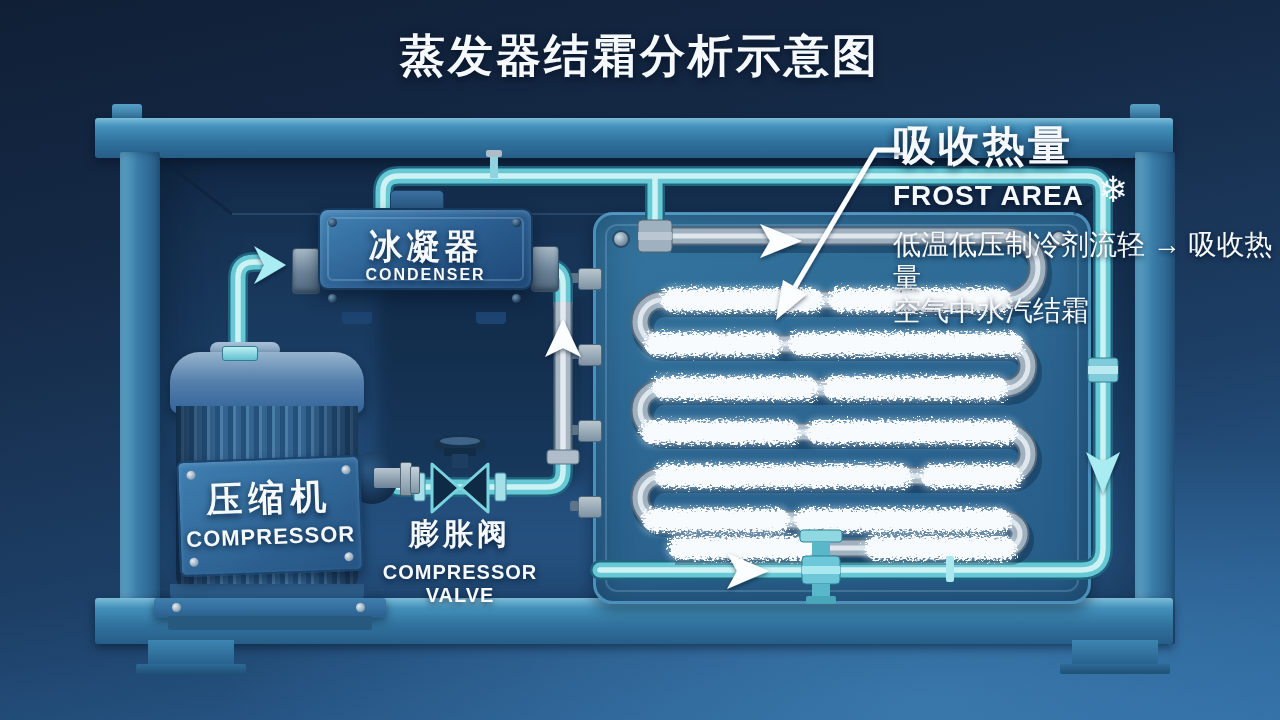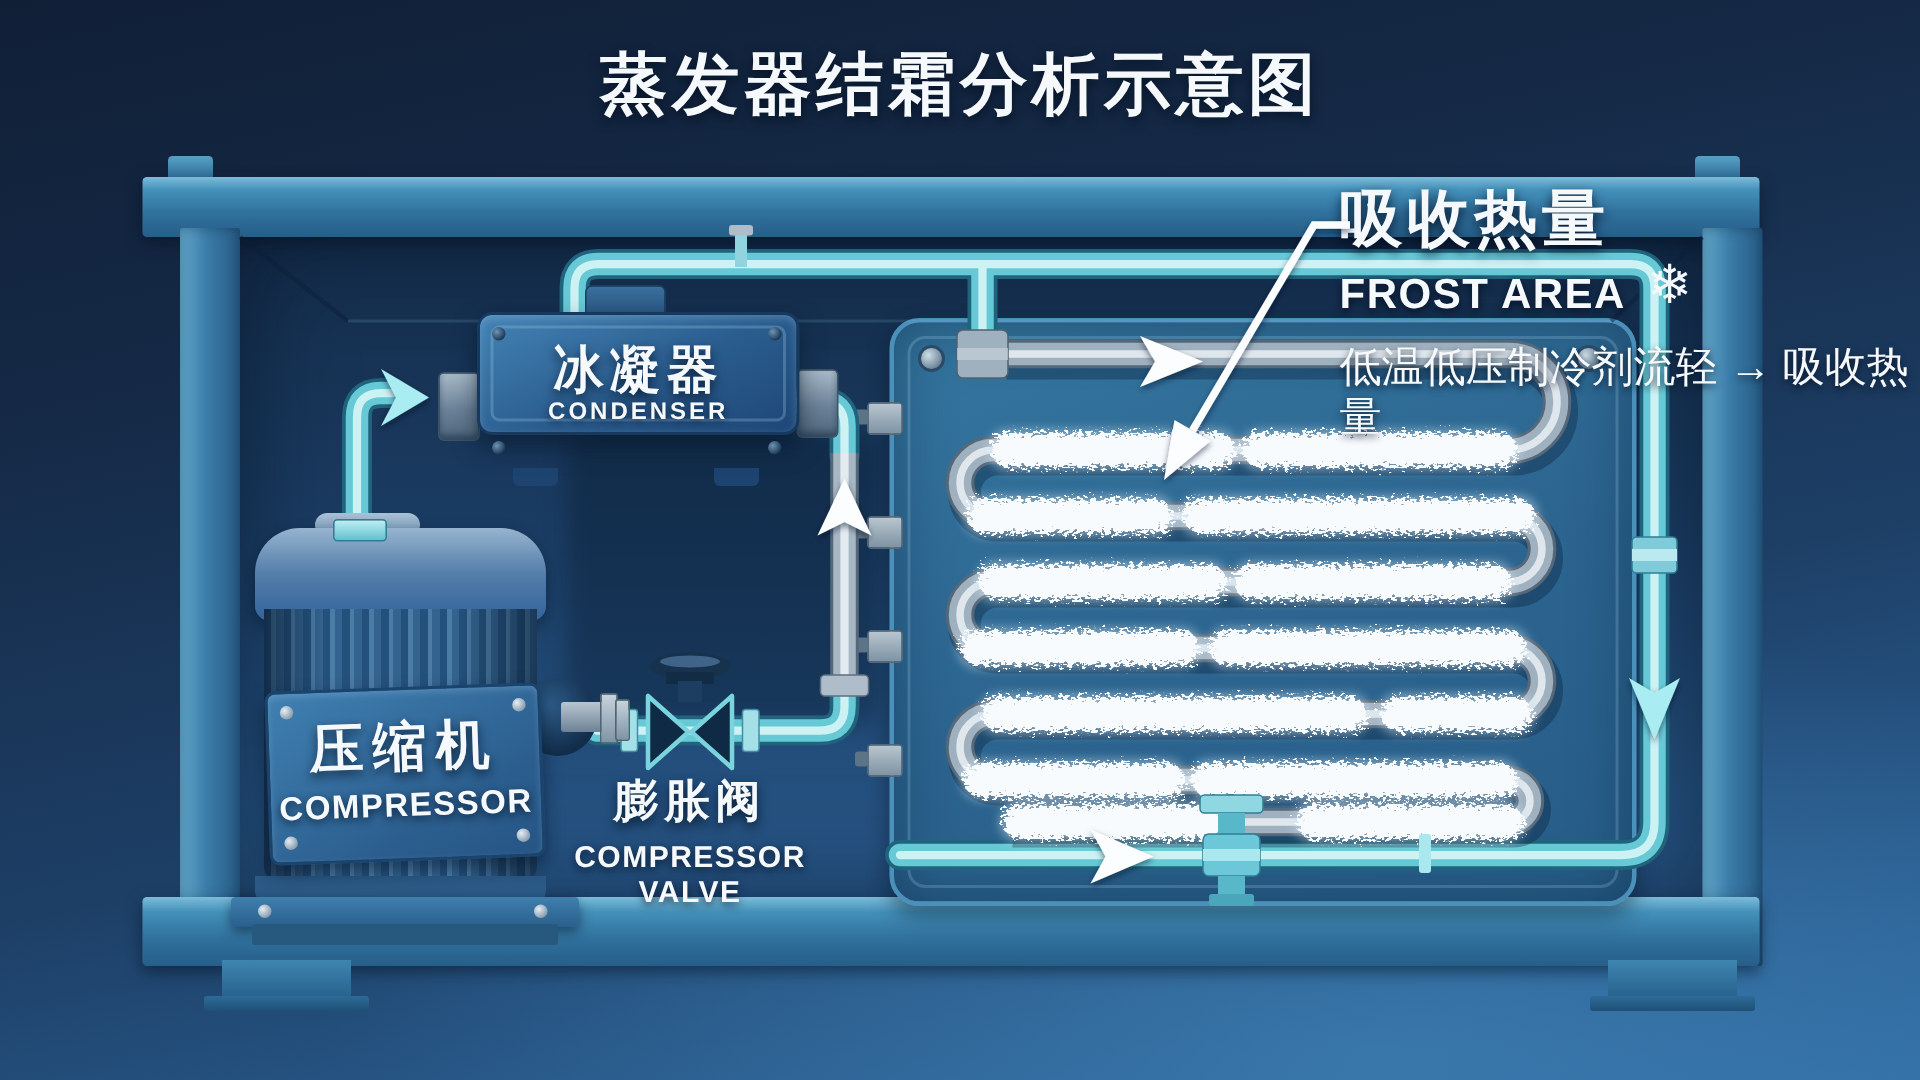--- a/index.html
+++ b/index.html
@@ -254,20 +254,21 @@
     <div class="zh-lg" style="font-size:30px;letter-spacing:4px;">膨胀阀</div>
     <div class="en-md" style="font-size:20px;margin-top:6px;letter-spacing:1px;">COMPRESSOR VALVE</div>
   </div>
 
   <div class="abs" style="left:893px;top:122px;width:380px;">
     <div class="fa-zh">吸收热量</div>
     <div style="margin-top:2px;">
       <span class="fa-en">FROST AREA</span><span class="snow">❄</span>
     </div>
     <div class="note" style="margin-top:14px;">低温低压制冷剂流轻 → 吸收热量</div>
+    <div class="note">空气中水汽结霜</div>
   </div>
 
   <div class="abs ttl">蒸发器结霜分析示意图</div>
 
   <svg width="1280" height="720" viewBox="0 0 1280 720">
     <defs>
       <filter id="arrowShadow" x="-40%" y="-40%" width="180%" height="180%">
         <feDropShadow dx="0" dy="2" stdDeviation="2" flood-color="#041425" flood-opacity="0.55"></feDropShadow>
       </filter>
     </defs>

